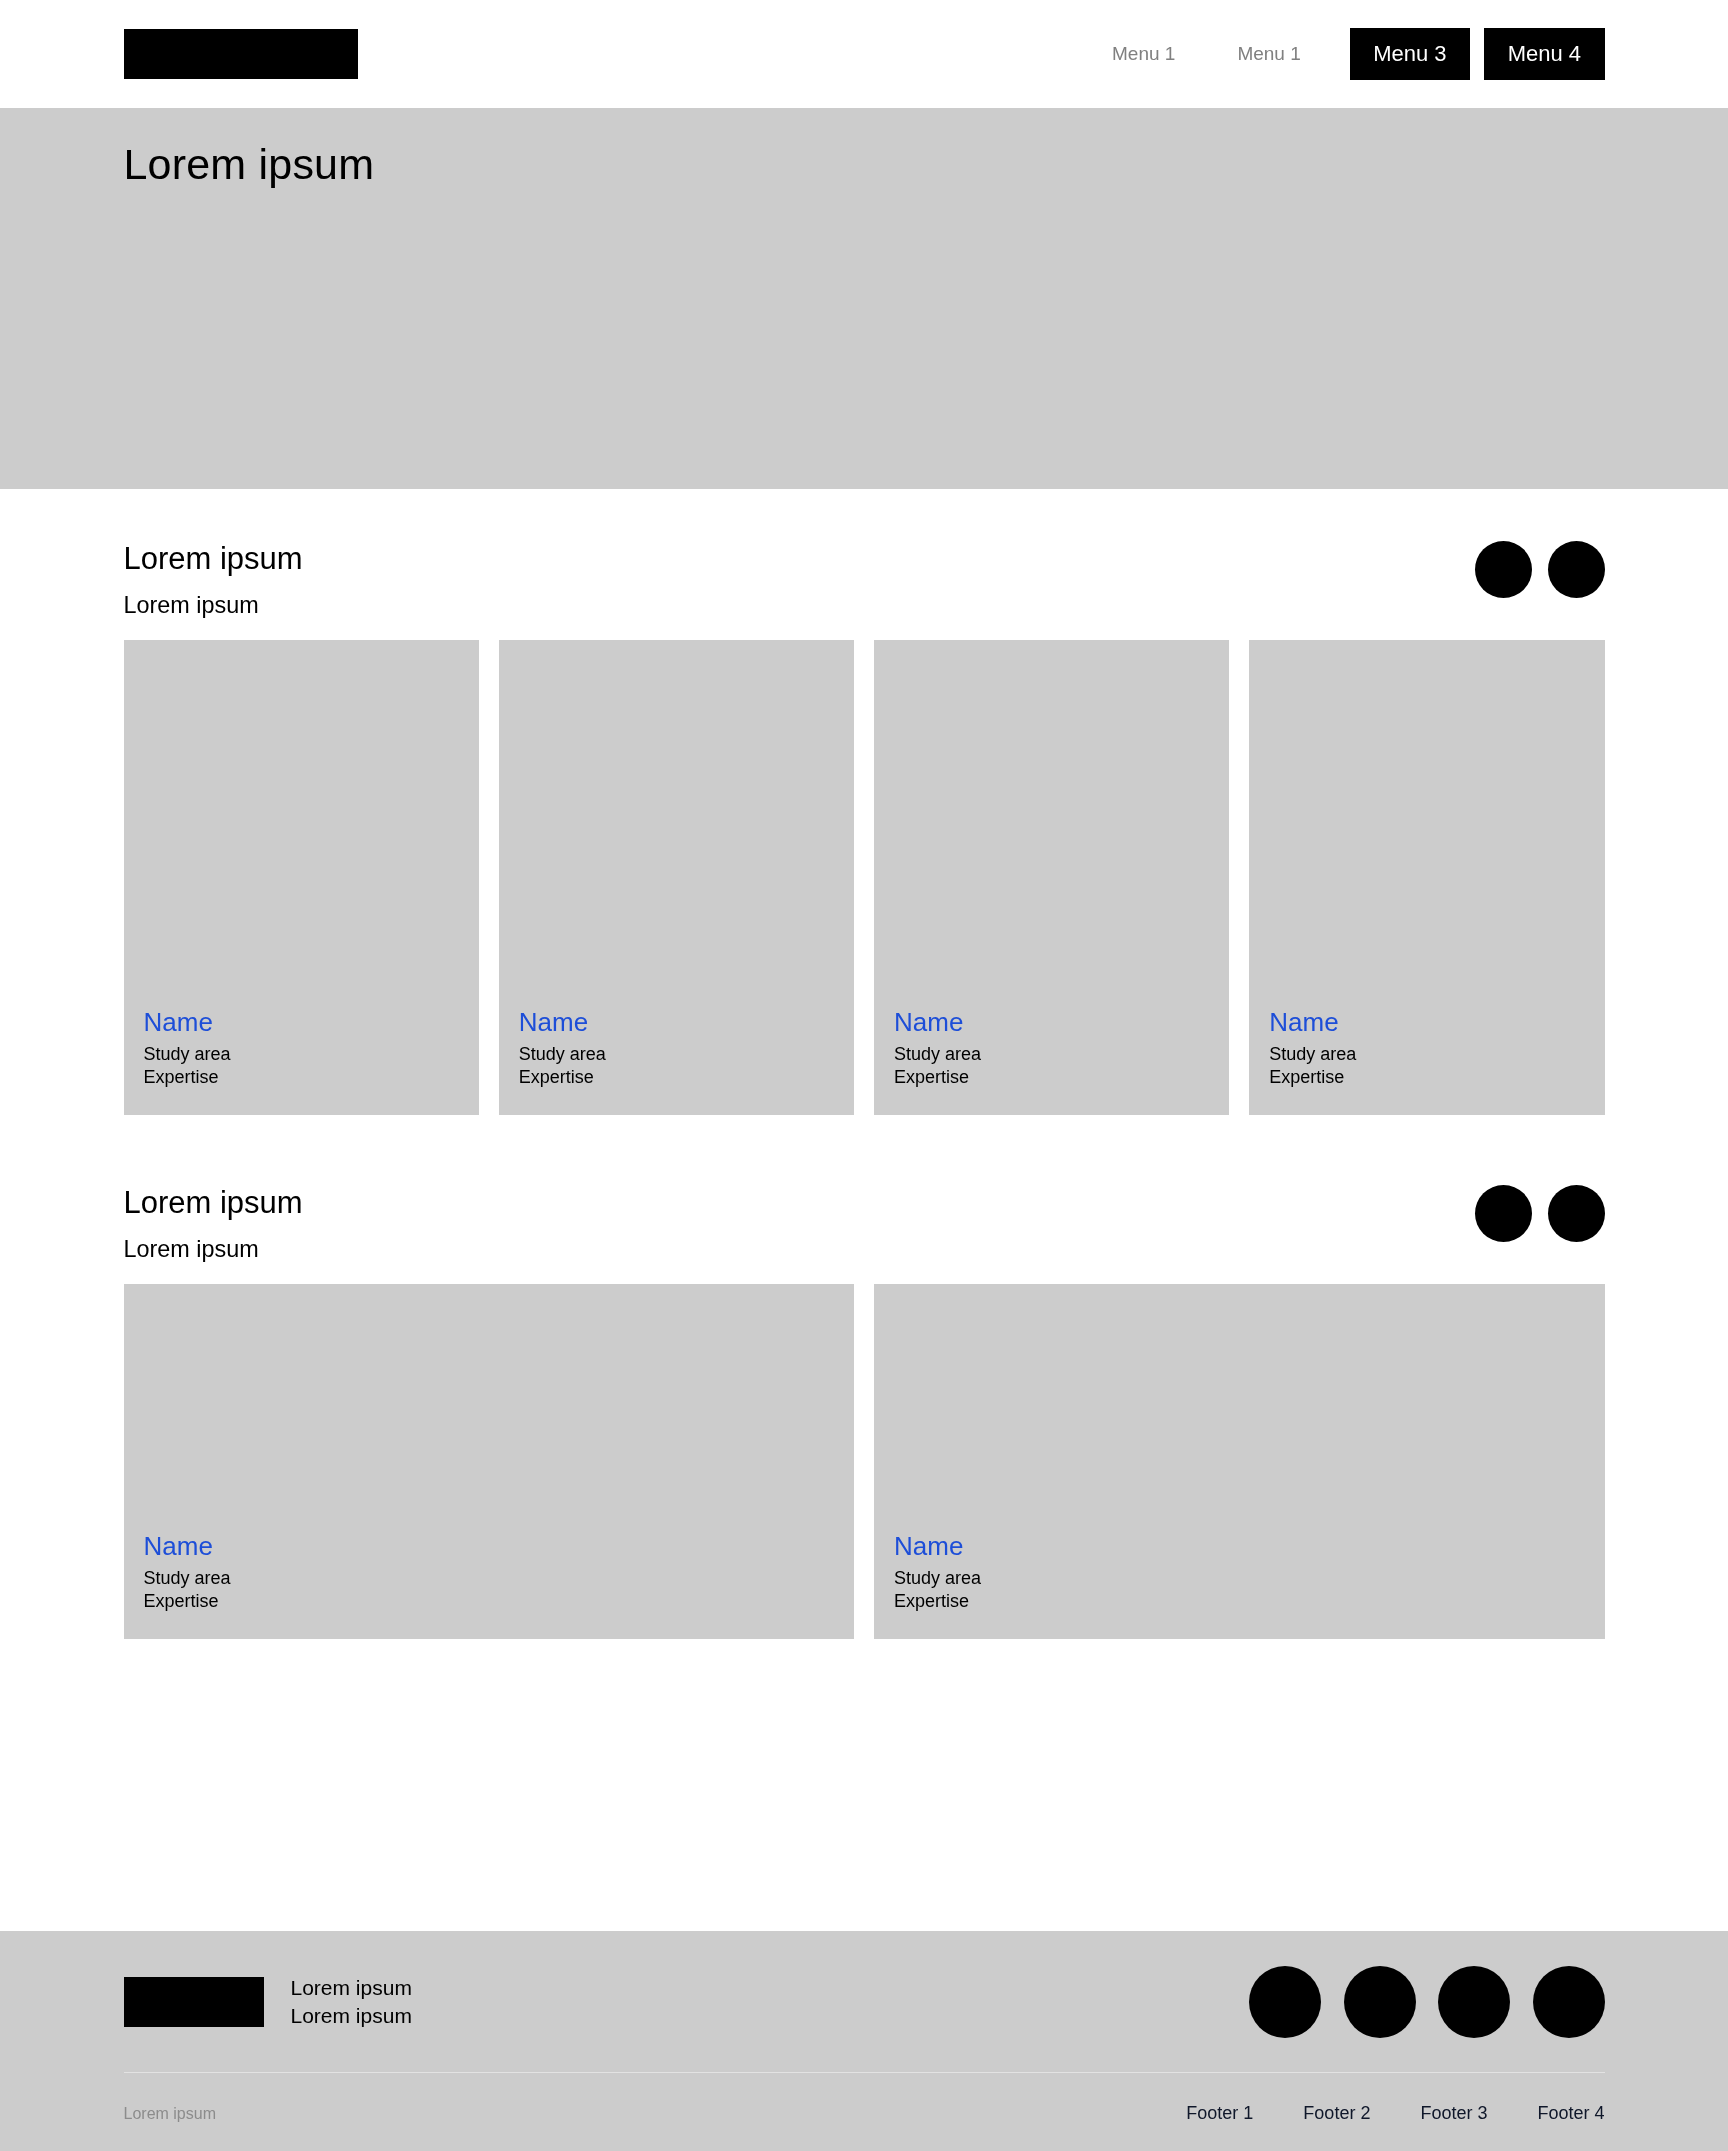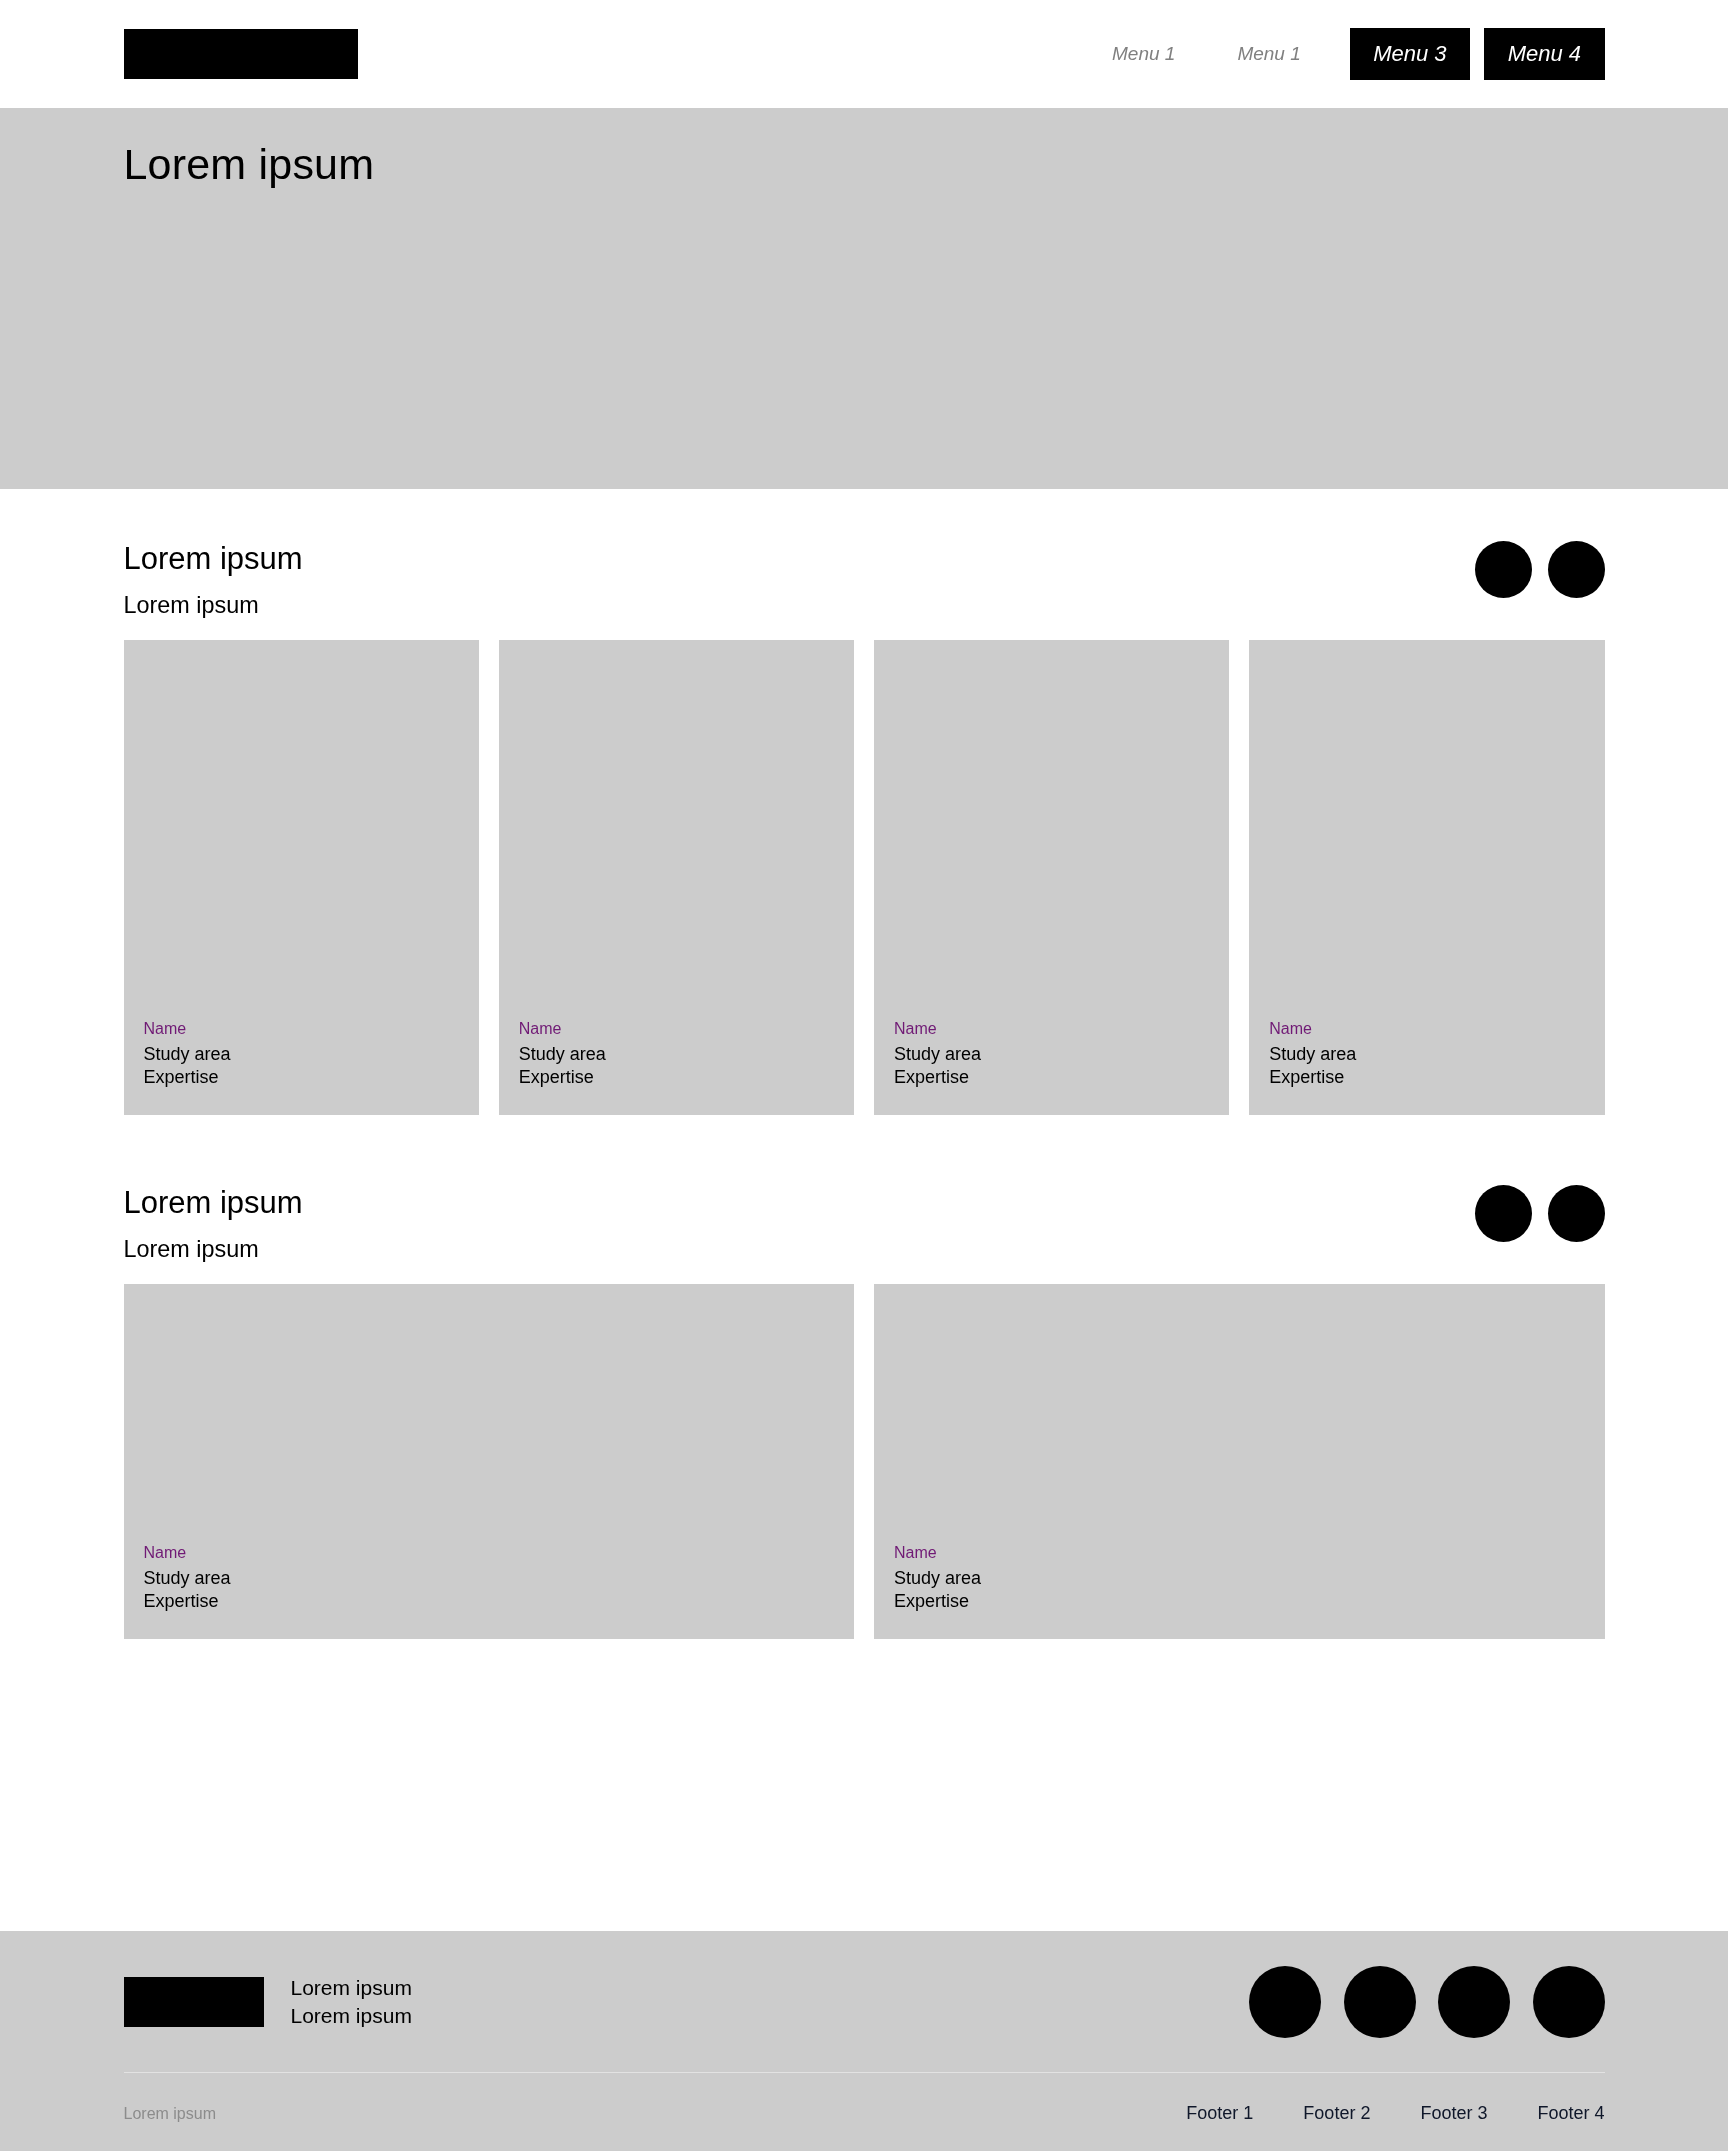--- a/index.html
+++ b/index.html
@@ -35,21 +35,20 @@
     height: 108px;
     background: #ffffff;
   }
   .header-inner {
     width: 1481px;
     margin: 0 auto;
     height: 108px;
     display: flex;
     align-items: center;
     justify-content: space-between;
-    font-style: italic;
   }
   .logo-block {
     width: 234px;
     height: 50px;
     background: #000000;
     flex: 0 0 auto;
   }
   .nav {
     display: flex;
     align-items: center;
@@ -173,22 +172,22 @@
     position: relative;
     display: flex;
     flex-direction: column;
     justify-content: flex-end;
     padding: 0 20px 25px 20px;
   }
   .card.tall { height: 475px; flex: 1 1 0; }
   .card.wide { height: 355px; flex: 1 1 0; }
 
   .card-name {
-    font-size: 16px;
-    color: #701a75;
+    font-size: 26px;
+    color: #1d4ed8;
     line-height: 1.25;
     margin-bottom: 3.6px;
   }
   .card-meta {
     font-size: 18px;
     color: #000000;
     line-height: 1.32;
   }
 
   .section-gap-1 { height: 54px; }

